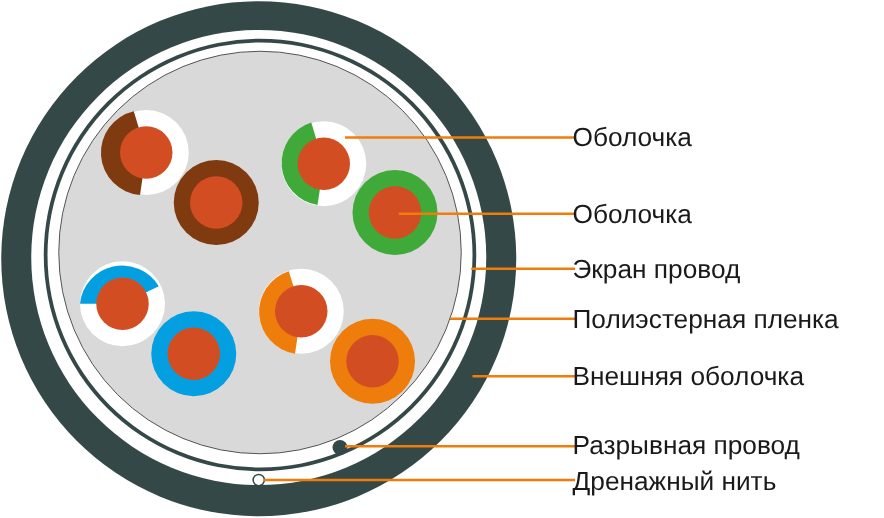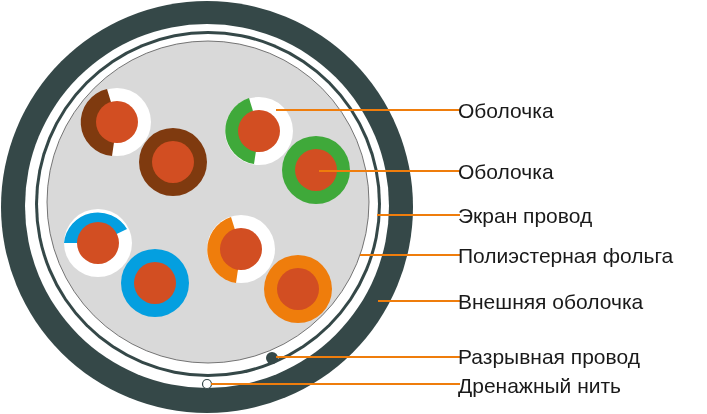--- a/index.html
+++ b/index.html
@@ -60,16 +60,16 @@
     <line x1="360" y1="255" x2="460" y2="255"></line>
     <line x1="378" y1="301" x2="460" y2="301"></line>
     <line x1="276" y1="357" x2="460" y2="357"></line>
     <line x1="211" y1="384" x2="460" y2="384"></line>
   </g>
 </svg>
 
 <div class="label" style="top:100px">Оболочка</div>
 <div class="label" style="top:161px">Оболочка</div>
 <div class="label" style="top:205px">Экран провод</div>
-<div class="label" style="top:245px">Полиэстерная фольга</div>
+<div class="label" style="top:245px">Полиэстерная пленка</div>
 <div class="label" style="top:291px">Внешняя оболочка</div>
 <div class="label" style="top:346px">Разрывная провод</div>
 <div class="label" style="top:375px">Дренажный нить</div>
 
 </body></html>

